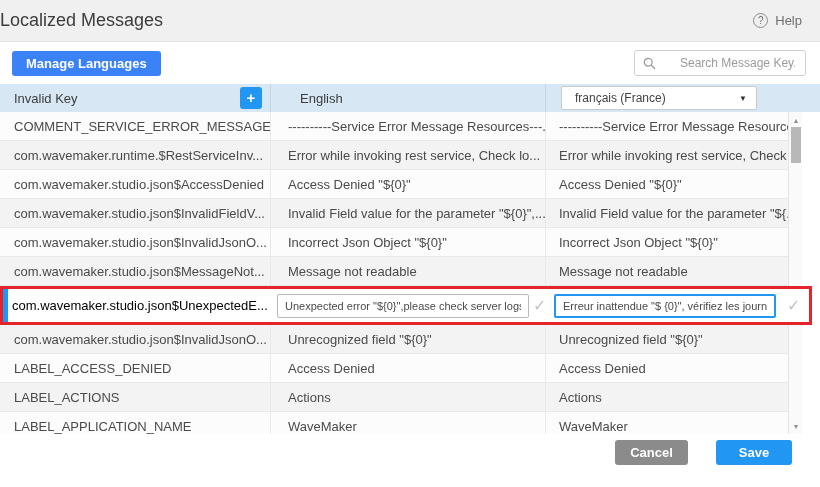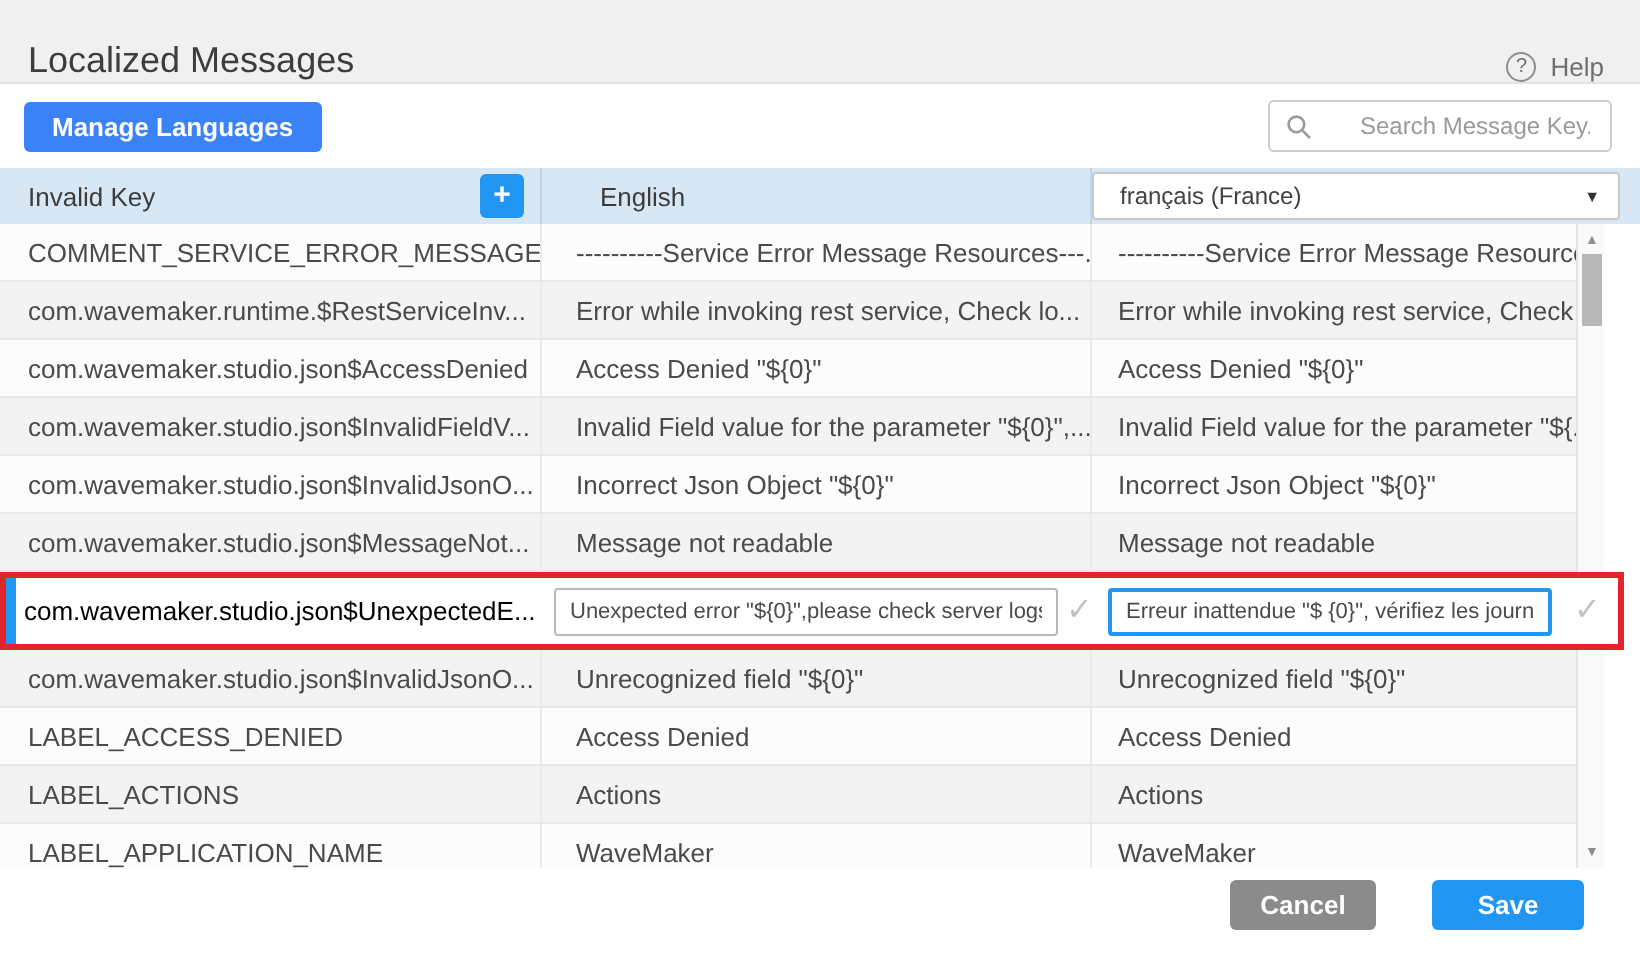--- a/index.html
+++ b/index.html
@@ -5,22 +5,22 @@
   html,body{margin:0;padding:0}
   body{
     width:820px;height:487px;position:relative;overflow:hidden;
     background:#fff;color:#424242;
     font-family:"Liberation Sans","DejaVu Sans",sans-serif;font-size:13px;
   }
   *{box-sizing:border-box}
 
   
   .titlebar{position:absolute;top:0;left:0;right:0;height:42px;background:#f0f0f0;
-    border-bottom:1px solid #e2e2e2;display:flex;align-items:flex-end;justify-content:space-between;
-    padding:0 18px 0 14px}
+    border-bottom:1px solid #e2e2e2;display:flex;align-items:center;justify-content:space-between;
+    padding:0 18px 0 0}
   .page-title{font-size:18px;color:#3d3d3d}
   .help{display:flex;align-items:center;gap:7px;color:#6f6f6f;font-size:13px;cursor:pointer}
   .help-circle{width:15px;height:15px;border:1px solid #8d8d8d;border-radius:50%;
     font-size:10px;line-height:13px;text-align:center;color:#6f6f6f}
 
   
   .toolbar{position:absolute;top:42px;left:0;right:0;height:42px;background:#fff;
     display:flex;align-items:center;justify-content:space-between;padding:0 14px 0 12px}
   .btn{border:none;border-radius:3px;font-weight:bold;font-size:13px;font-family:inherit;cursor:pointer;color:#fff}
   .manage-btn{background:#3b82f6;height:25px;padding:0 14px}
@@ -30,21 +30,21 @@
   .search-box input::placeholder{color:#9a9a9a}
 
   
   .table{position:absolute;top:84px;left:0;width:820px}
   .thead{height:28px;background:#d8e7f4;display:flex;align-items:stretch;font-size:13px;color:#3c3c3c}
   .hc1{width:270px;display:flex;align-items:center;justify-content:space-between;padding:0 8px 0 14px}
   .hc2{width:275px;display:flex;align-items:center;padding-left:29px;border-left:1px solid #c2d5e4}
   .hc3{flex:1;display:flex;align-items:center;border-left:1px solid #c2d5e4}
   .add-btn{width:22px;height:22px;background:#2196f3;color:#fff;border:none;border-radius:3px;
     font-size:15px;line-height:22px;text-align:center;padding:0;cursor:pointer;font-weight:bold}
-  .lang-select{margin-left:0;width:264px;height:24px;background:#fff;border:1px solid #c9c9c9;border-radius:2px;
+  .lang-select{margin-left:15px;width:196px;height:24px;background:#fff;border:1px solid #c9c9c9;border-radius:2px;
     display:flex;align-items:center;justify-content:space-between;padding:0 9px 0 13px;font-size:12px;color:#424242;cursor:pointer}
   .select-arrow{font-size:8px;color:#333}
 
   
   .tbody{position:relative;width:820px;height:322px;overflow:hidden;background:#fff}
   .row{width:788px;height:29px;display:flex;align-items:stretch;border-bottom:1px solid #e9e9e9;background:#fcfcfc}
   .row.alt{background:#f3f3f3}
   .cell{display:flex;align-items:center;white-space:nowrap;overflow:hidden;font-size:13px;color:#4a4a4a}
   .cell.c1{width:270px;padding-left:14px}
   .cell.c2{width:275px;padding-left:17px;border-left:1px solid #e9e9e9}

